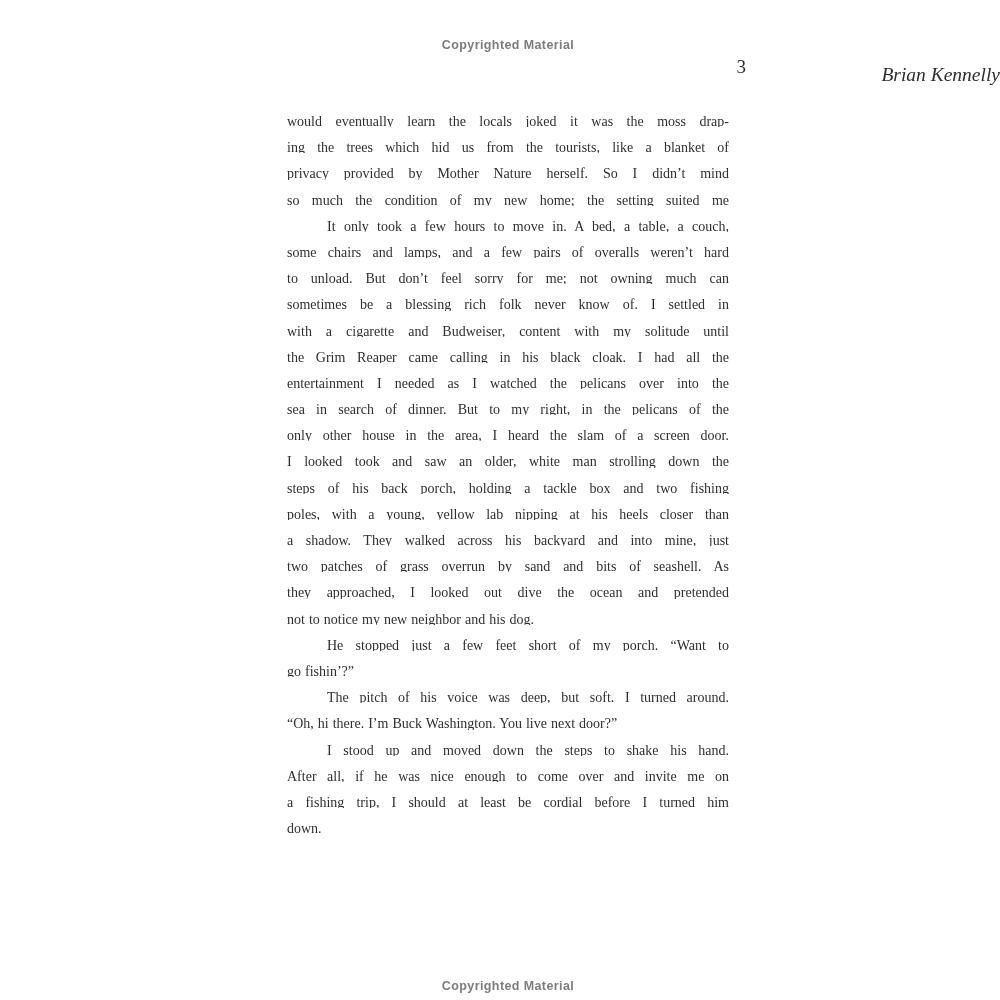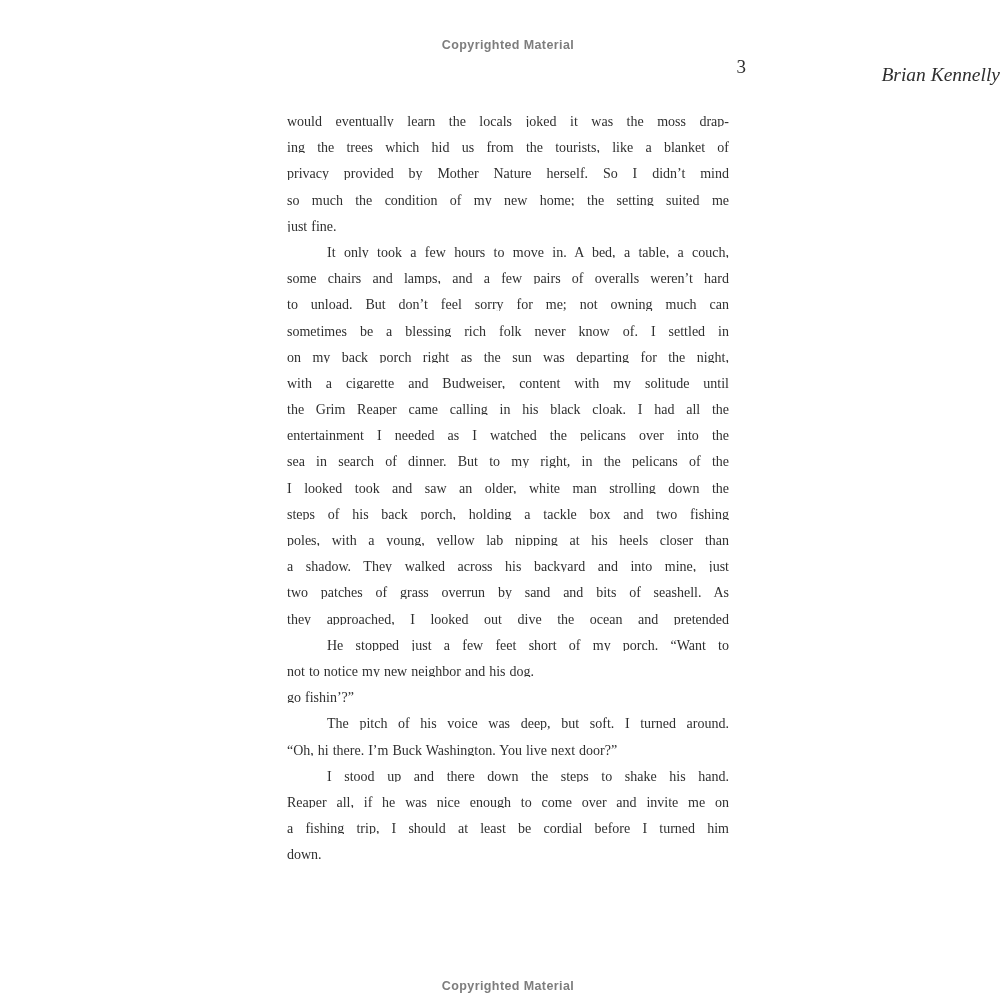--- a/index.html
+++ b/index.html
@@ -85,42 +85,41 @@
   <div class="running-header">
     <div class="author">Brian Kennelly</div>
     <div class="page-number">3</div>
   </div>
 
   <div class="page-body">
       <div class="line">would eventually learn the locals joked it was the moss drap-</div>
       <div class="line">ing the trees which hid us from the tourists, like a blanket of</div>
       <div class="line">privacy provided by Mother Nature herself. So I didn’t mind</div>
       <div class="line">so much the condition of my new home; the setting suited me</div>
-      <div class="line last">just fine.</div>
       <div class="line indent">It only took a few hours to move in. A bed, a table, a couch,</div>
       <div class="line">some chairs and lamps, and a few pairs of overalls weren’t hard</div>
       <div class="line">to unload. But don’t feel sorry for me; not owning much can</div>
       <div class="line">sometimes be a blessing rich folk never know of. I settled in</div>
-      <div class="line">on my back porch right as the sun was departing for the night,</div>
       <div class="line">with a cigarette and Budweiser, content with my solitude until</div>
       <div class="line">the Grim Reaper came calling in his black cloak. I had all the</div>
       <div class="line">entertainment I needed as I watched the pelicans over into the</div>
       <div class="line">sea in search of dinner. But to my right, in the pelicans of the</div>
+      <div class="line">only other house in the area, I heard the slam of a screen door.</div>
       <div class="line">I looked took and saw an older, white man strolling down the</div>
       <div class="line">steps of his back porch, holding a tackle box and two fishing</div>
       <div class="line">poles, with a young, yellow lab nipping at his heels closer than</div>
       <div class="line">a shadow. They walked across his backyard and into mine, just</div>
       <div class="line">two patches of grass overrun by sand and bits of seashell. As</div>
       <div class="line">they approached, I looked out dive the ocean and pretended</div>
+      <div class="line last">not to notice my new neighbor and his dog.</div>
       <div class="line indent">He stopped just a few feet short of my porch. “Want to</div>
-      <div class="line last">not to notice my new neighbor and his dog.</div>
       <div class="line last">go fishin’?”</div>
       <div class="line indent">The pitch of his voice was deep, but soft. I turned around.</div>
       <div class="line last">“Oh, hi there. I’m Buck Washington. You live next door?”</div>
-      <div class="line indent">I stood up and there down the steps to shake his hand.</div>
-      <div class="line">Reaper all, if he was nice enough to come over and invite me on</div>
+      <div class="line indent">I stood up and moved down the steps to shake his hand.</div>
+      <div class="line">After all, if he was nice enough to come over and invite me on</div>
       <div class="line">a fishing trip, I should at least be cordial before I turned him</div>
       <div class="line last">down.</div>
     </div>
 
   <div class="notice bottom">Copyrighted Material</div>
 
 </div>
 
 </body></html>

